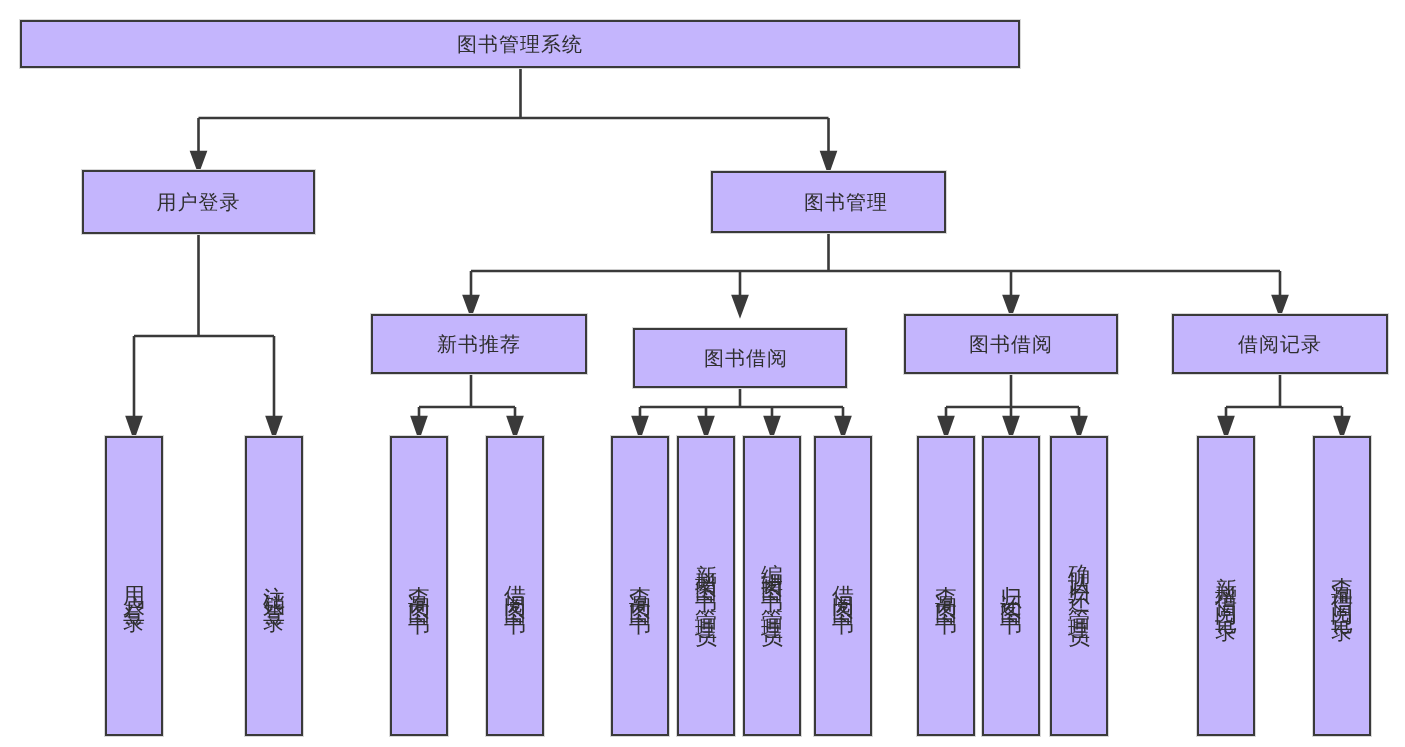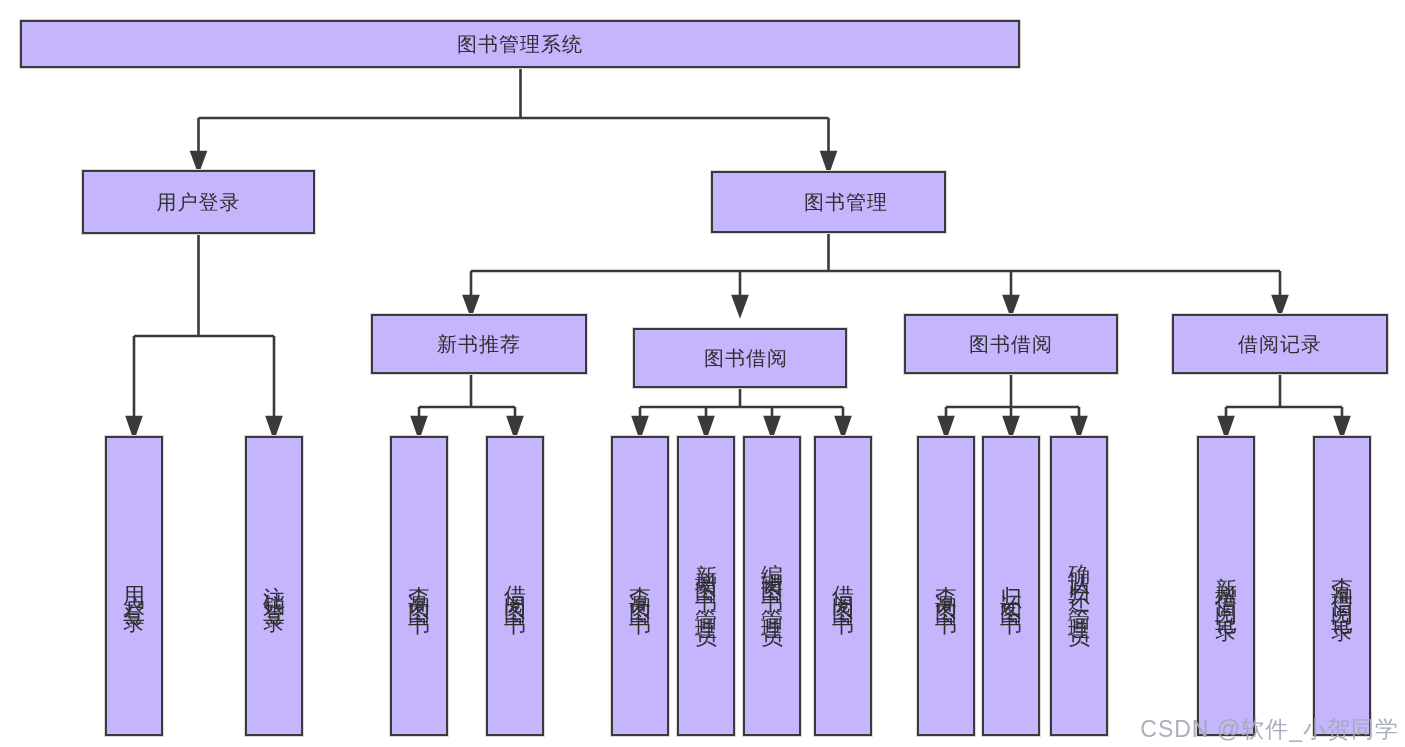--- a/index.html
+++ b/index.html
@@ -175,15 +175,14 @@
     <span class="vlbl">确认归还（管理员）</span>
   </div>
 
   <div class="node" style="left:1197px; top:436px; width:58px; height:300px;">
     <span class="vlbl">新增借阅记录</span>
   </div>
   <div class="node" style="left:1313px; top:436px; width:58px; height:300px;">
     <span class="vlbl">查询借阅记录</span>
   </div>
 
-  <div class="watermark">CSDN @软件_小贺同学</div>
 
 </div>
 
 </body></html>

